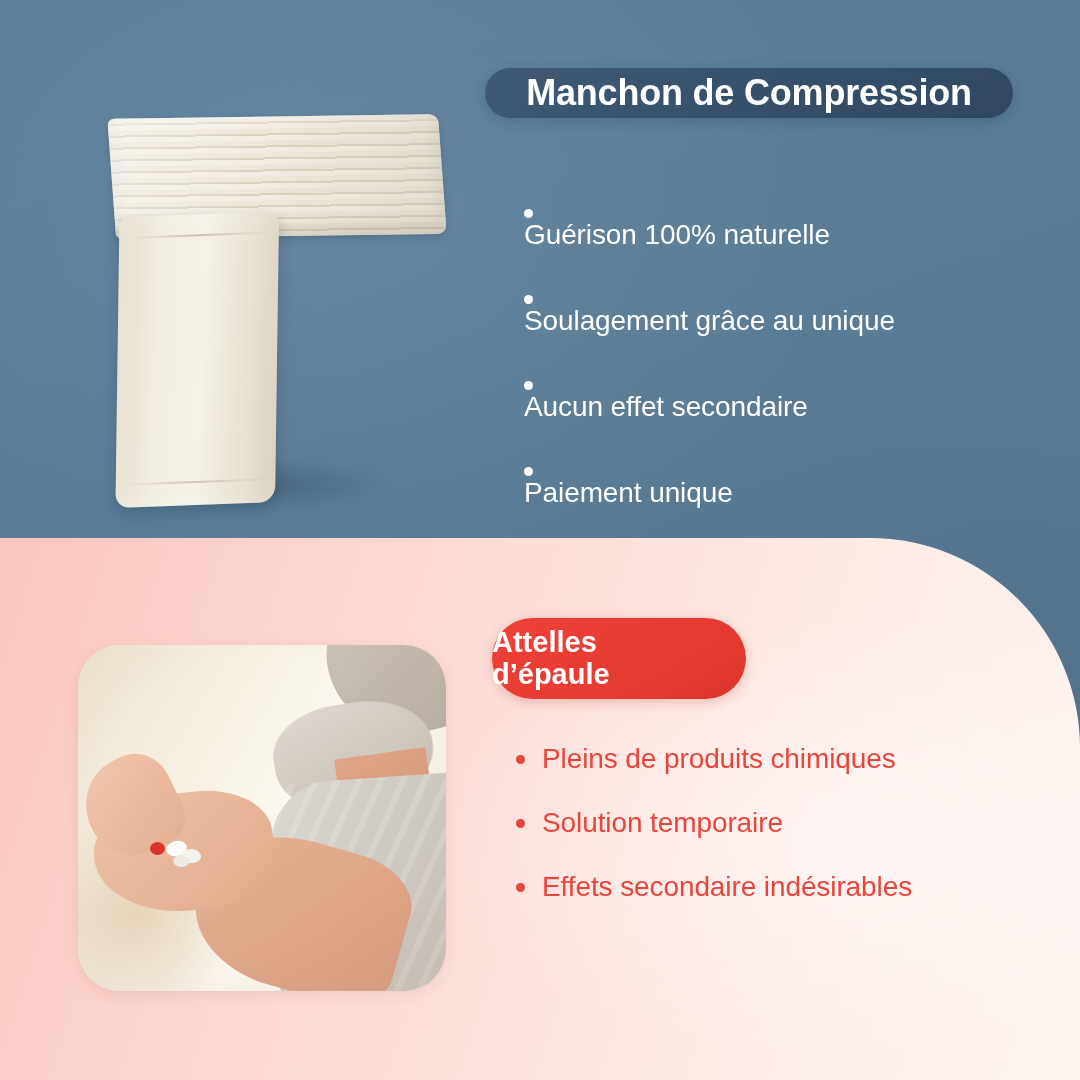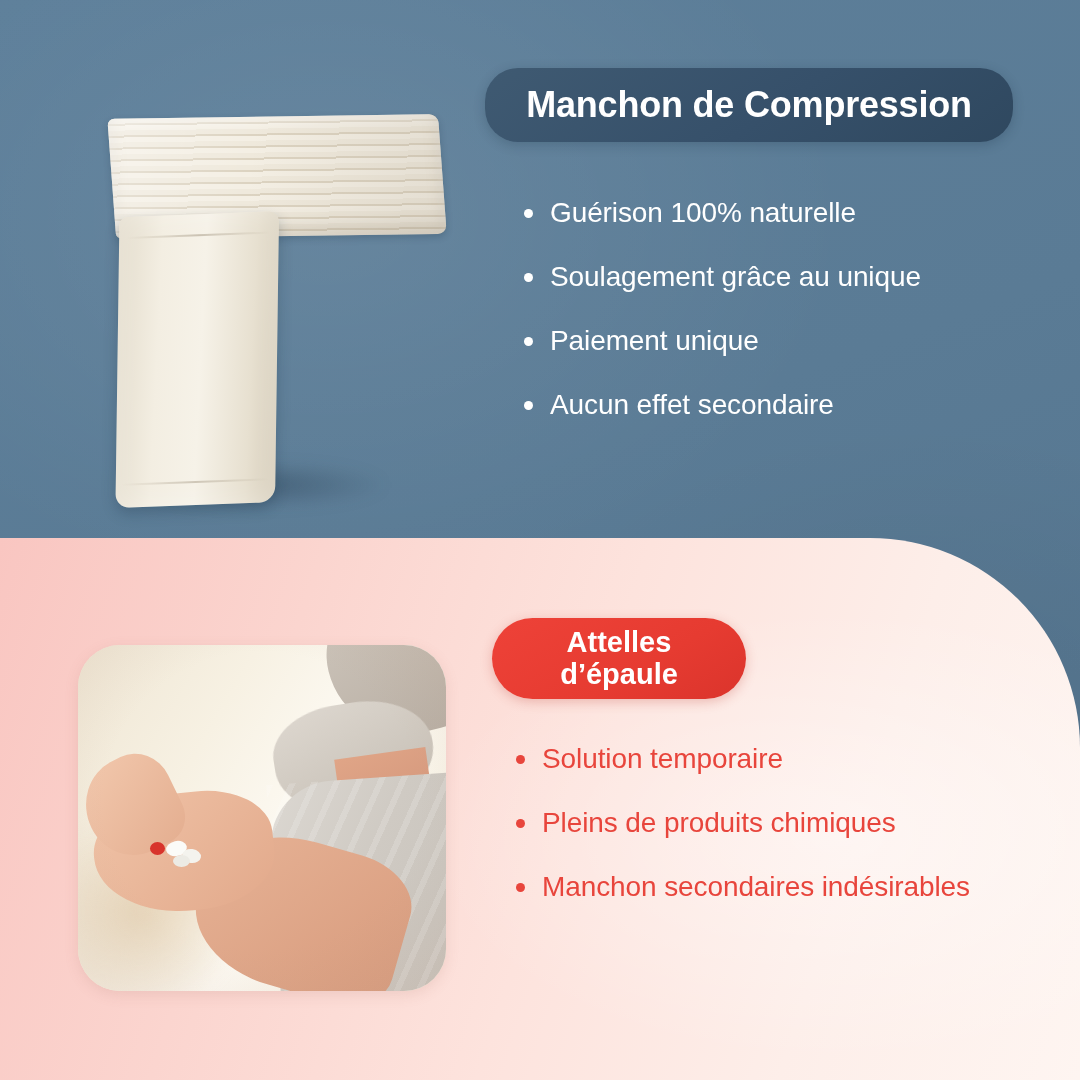--- a/index.html
+++ b/index.html
@@ -83,40 +83,40 @@
     background:linear-gradient(to right, rgba(168,156,136,0), rgba(168,156,136,.55), rgba(168,156,136,0));
   }
   .tube-seam-bottom {
     position:absolute; left:6px; bottom:22px; right:6px; height:2px;
     background:linear-gradient(to right, rgba(168,156,136,0), rgba(168,156,136,.5), rgba(168,156,136,0));
   }
 
   
   .badge-dark {
     position:absolute; left:485px; top:68px;
-    width:528px; height:74px;
+    width:528px; height:50px;
     border-radius:33px;
     background:linear-gradient(145deg,#3f5a72 0%,#36506a 55%,#2f485f 100%);
     display:flex; align-items:center; justify-content:center;
     box-shadow:0 3px 12px rgba(20,40,60,.22);
   }
   .badge-dark span {
     color:#ffffff;
     font-size:36px; font-weight:bold;
     letter-spacing:-.2px;
     white-space:nowrap;
   }
 
   .badge-red {
     position:absolute; left:492px; top:618px;
     width:254px; height:81px;
     border-radius:41px;
     background:linear-gradient(150deg,#ee4238 0%,#e63b31 60%,#db342c 100%);
     display:flex; flex-direction:column;
-    align-items:center; justify-content:center;
+    align-items:flex-start; justify-content:center;
     box-shadow:0 3px 12px rgba(190,60,50,.28);
   }
   .badge-red span {
     color:#ffffff;
     font-size:29px; font-weight:bold;
     line-height:1.08;
     white-space:nowrap;
   }
 
   
@@ -136,21 +136,21 @@
     margin-right:17px;
   }
   .btext {
     font-size:28px;
     line-height:1.18;
     letter-spacing:-.1px;
   }
 
   .list-top .dot   { background:#ffffff; }
   .list-top .btext { color:#ffffff; }
-  .list-top .bullet { margin-bottom:31px; }
+  .list-top .bullet { margin-bottom:31px;flex-direction:column; }
 
   .list-bot .dot   { background:#e8453c; }
   .list-bot .btext { color:#e8453c; }
   .list-bot .bullet { margin-bottom:31px; }
 
   
   .pink-panel {
     position:absolute;
     left:0; top:538px;
     width:1080px; height:542px;
@@ -280,25 +280,25 @@
     <div class="bullet">
       <div class="dot"></div>
       <div class="btext">Guérison 100% naturelle</div>
     </div>
     <div class="bullet">
       <div class="dot"></div>
       <div class="btext">Soulagement grâce au unique</div>
     </div>
     <div class="bullet">
       <div class="dot"></div>
+      <div class="btext">Aucun effet secondaire</div>
+    </div>
+    <div class="bullet">
+      <div class="dot"></div>
       <div class="btext">Paiement unique</div>
-    </div>
-    <div class="bullet">
-      <div class="dot"></div>
-      <div class="btext">Aucun effet secondaire</div>
     </div>
   </div>
 
   <div class="pink-panel">
     <div class="pink-sheen"></div>
 
     <div class="photo">
       <div class="ph ph-bg"></div>
       <div class="ph ph-blur-left"></div>
       <div class="ph ph-hair"></div>
@@ -318,25 +318,25 @@
   </div>
 
   <div class="badge-red">
     <span>Attelles</span>
     <span>d’épaule</span>
   </div>
 
   <div class="list list-bot">
     <div class="bullet">
       <div class="dot"></div>
+      <div class="btext">Pleins de produits chimiques</div>
+    </div>
+    <div class="bullet">
+      <div class="dot"></div>
       <div class="btext">Solution temporaire</div>
     </div>
     <div class="bullet">
       <div class="dot"></div>
-      <div class="btext">Pleins de produits chimiques</div>
-    </div>
-    <div class="bullet">
-      <div class="dot"></div>
-      <div class="btext">Manchon secondaires indésirables</div>
+      <div class="btext">Effets secondaire indésirables</div>
     </div>
   </div>
 
 </div>
 
 </body></html>

